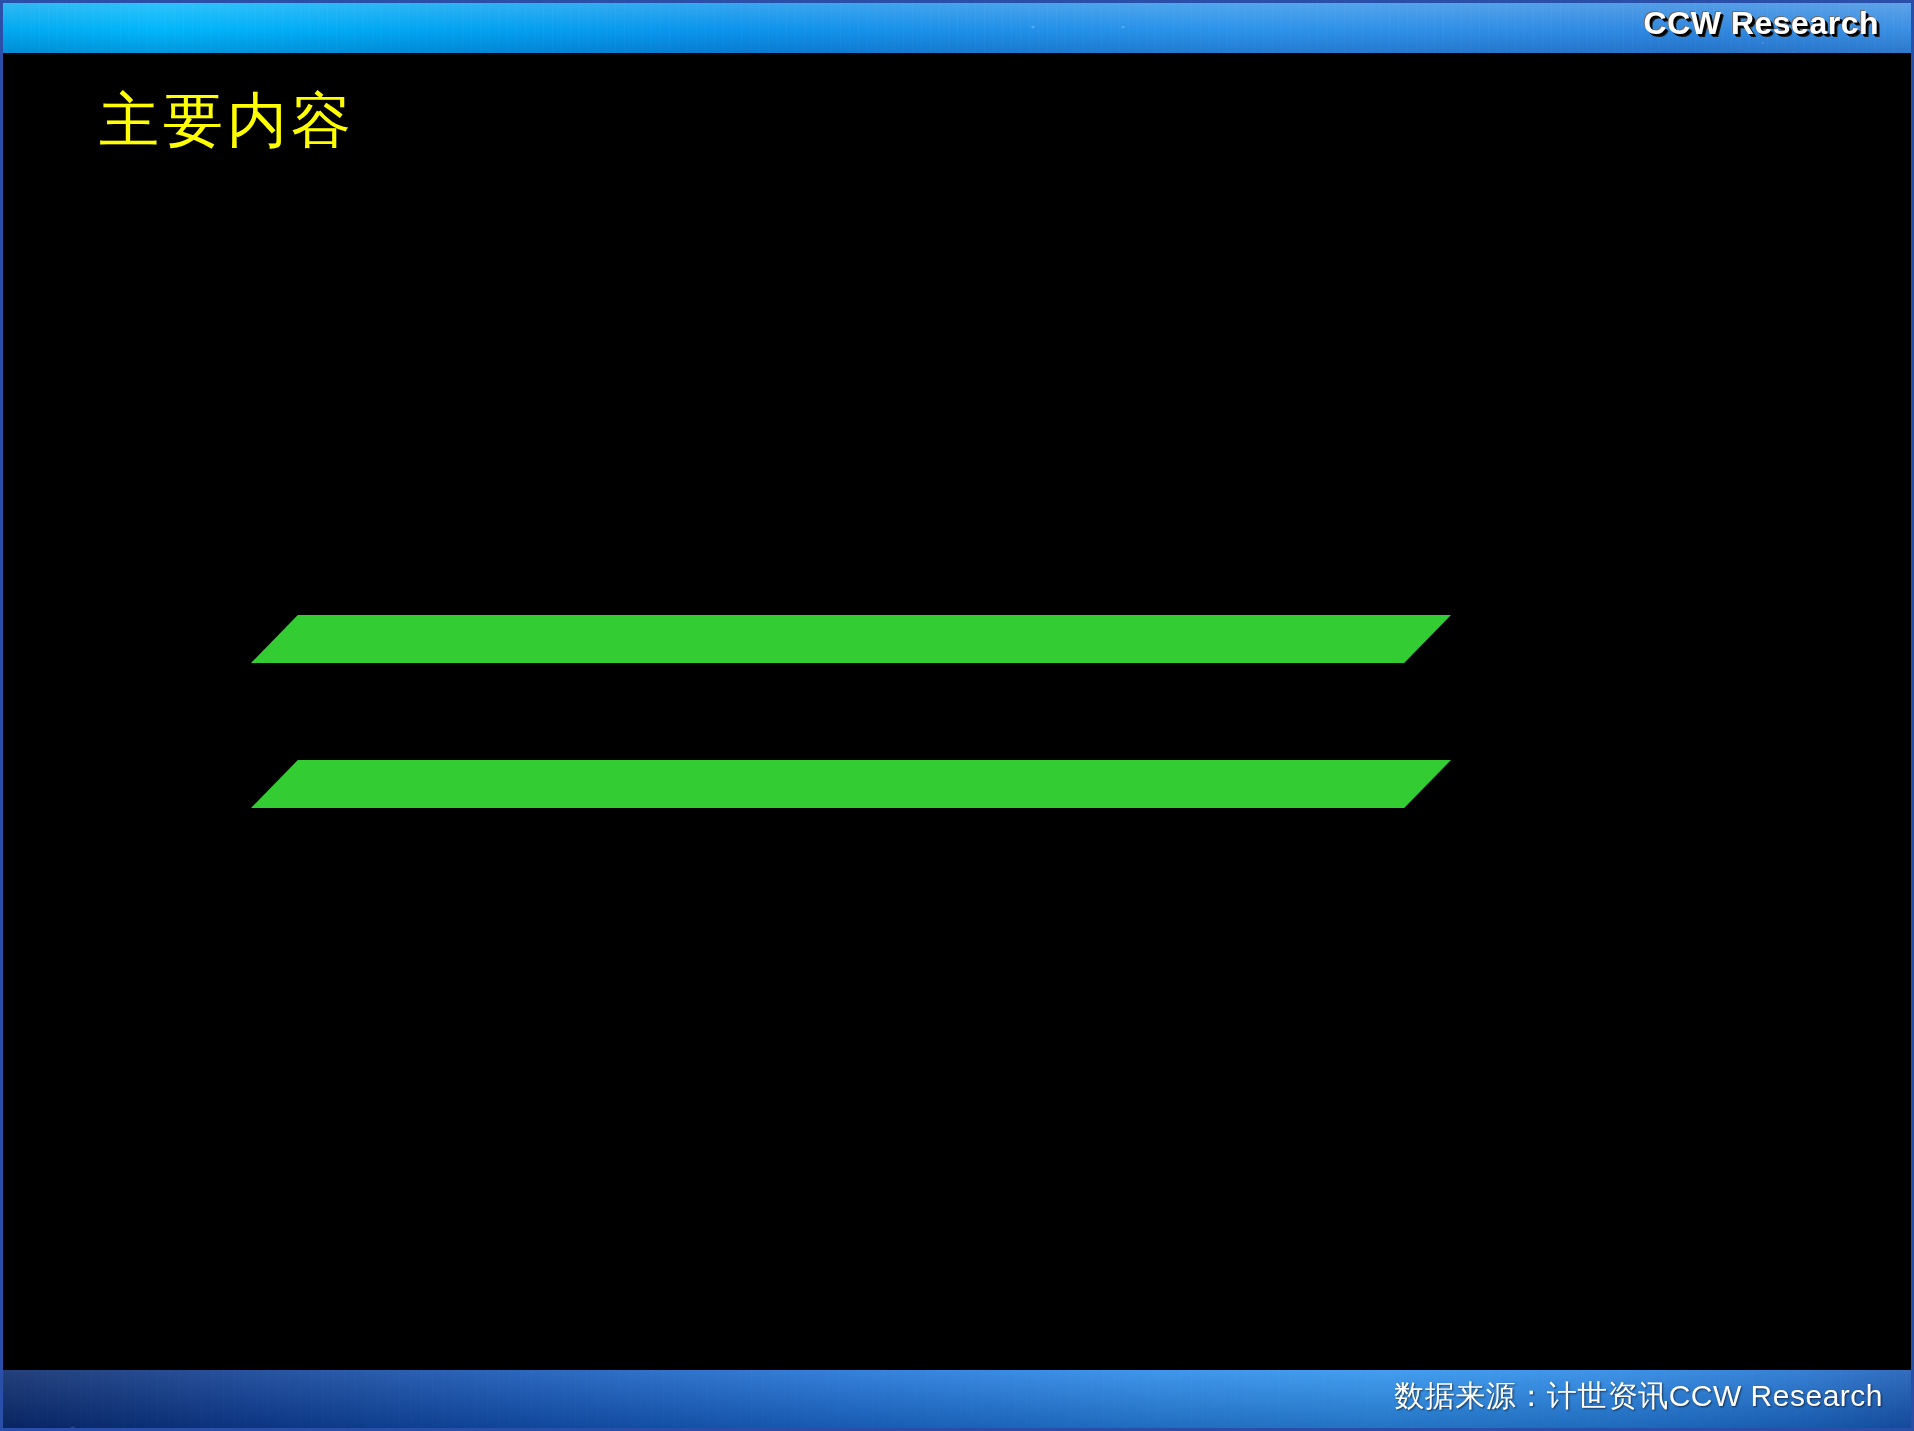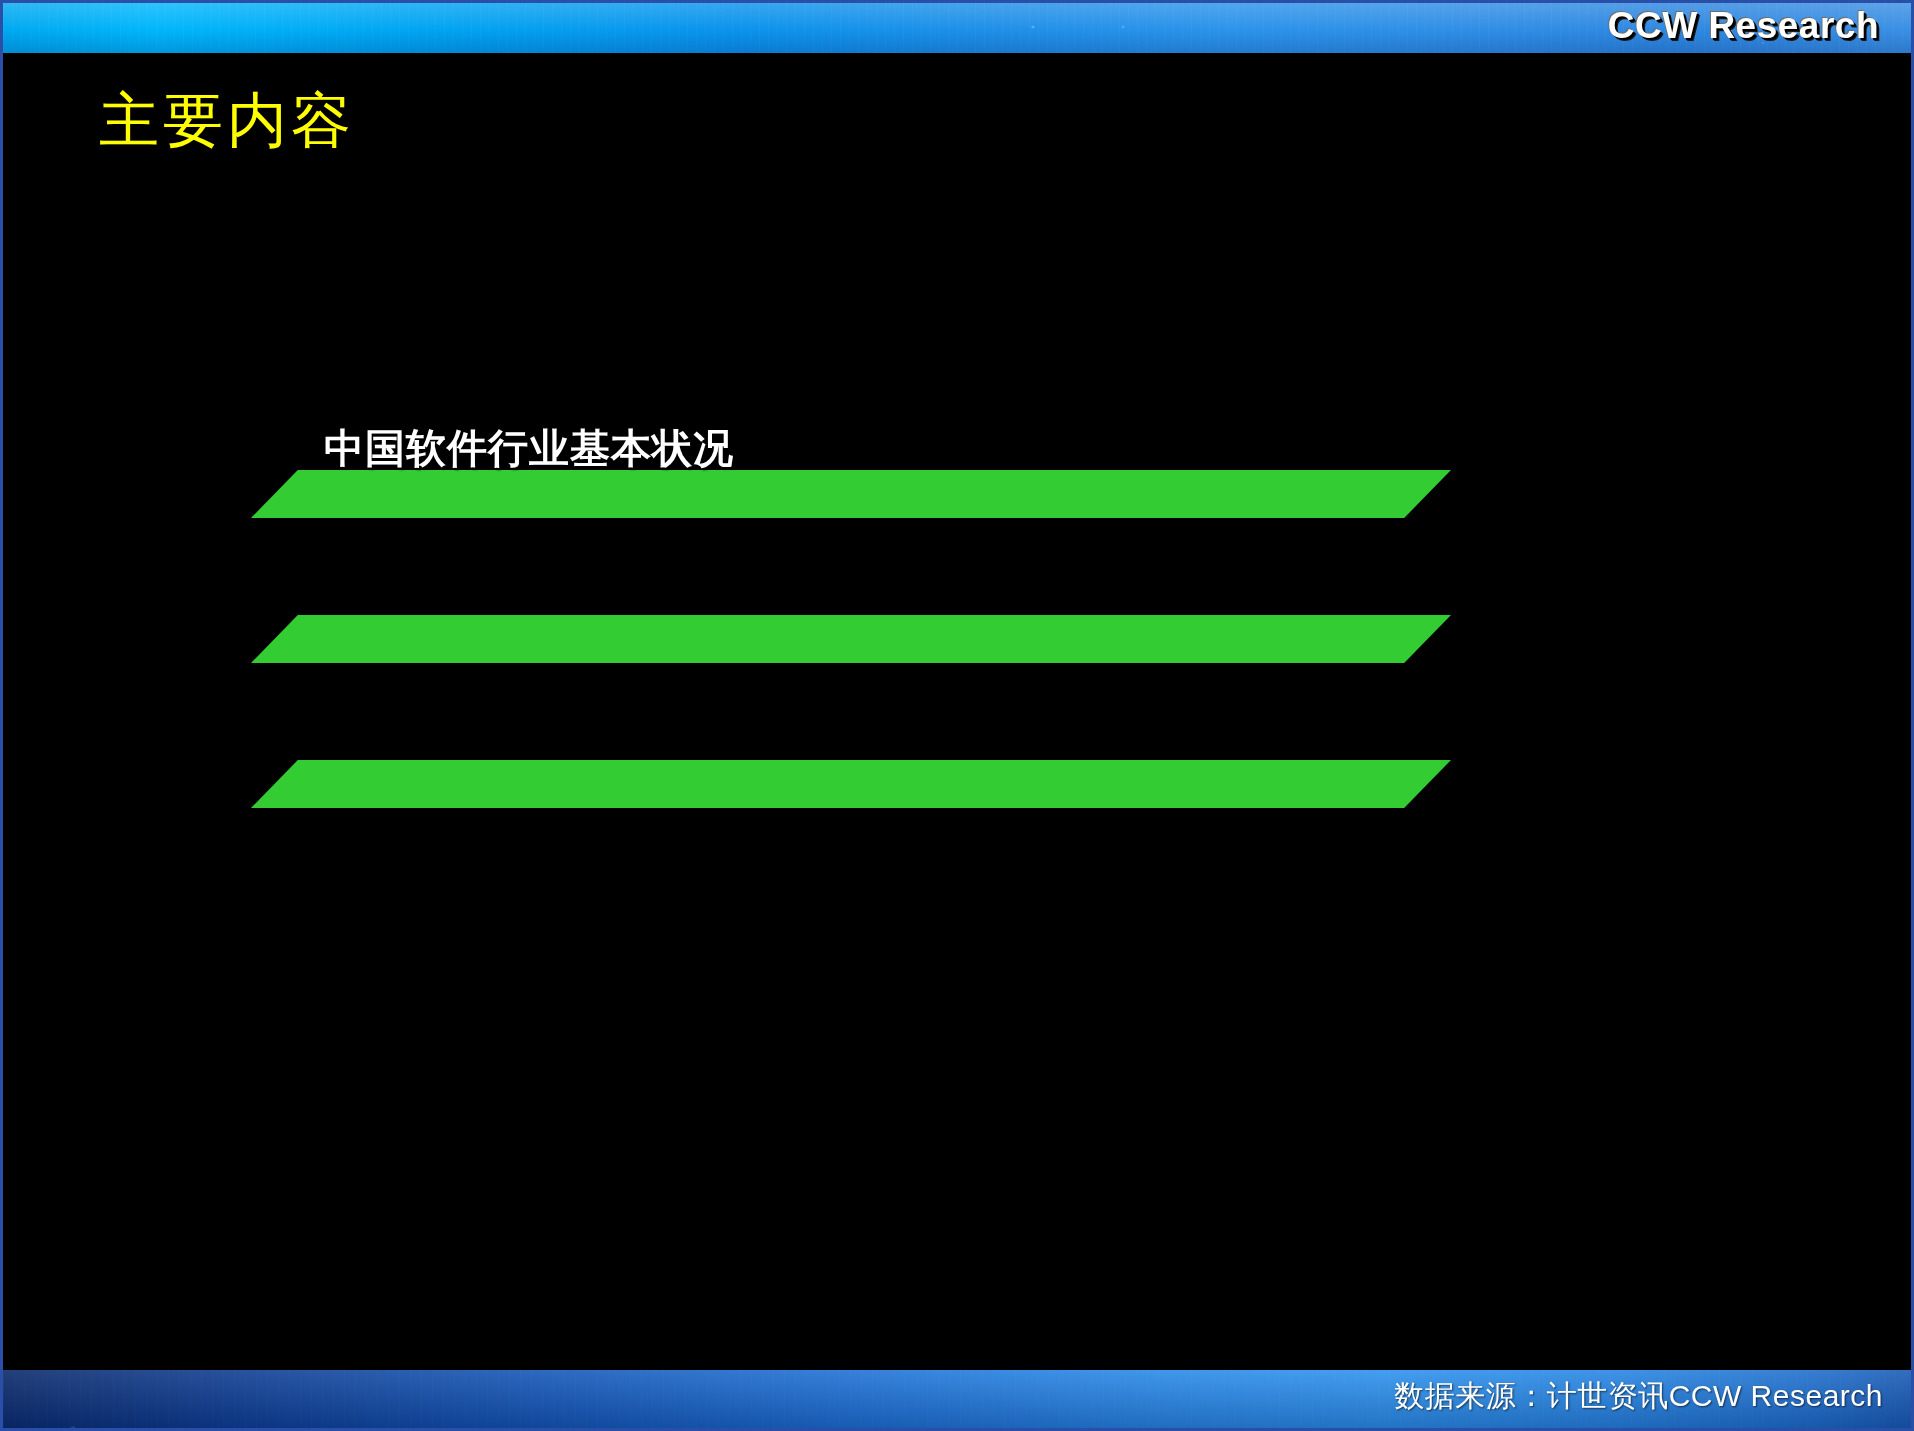--- a/index.html
+++ b/index.html
@@ -59,21 +59,21 @@
   }
   .header-band .wash {
     position: absolute;
     inset: 0;
     background: linear-gradient(180deg, rgba(255,255,255,0.18), rgba(255,255,255,0) 55%, rgba(0,40,110,0.22));
   }
   .header-title {
     position: absolute;
     right: 38px;
     top: 2px;
-    font-size: 37px;
+    font-size: 32px;
     font-weight: bold;
     color: #ffffff;
     letter-spacing: 0.5px;
     text-shadow:
        2px 2px 0 #000,
        3px 3px 0 #1a1a1a,
       -1px -1px 0 #6d6d6d;
     white-space: nowrap;
     font-family: "Liberation Sans", sans-serif;
   }
@@ -184,24 +184,20 @@
   <div class="header-band">
     <div class="pattern"></div>
     <div class="wash"></div>
     <div class="header-title">CCW Research</div>
   </div>
 
   <div class="slide-title">主要内容</div>
 
   <div class="banners">
 
-    <div class="banner" id="banner-1">
-      <div class="banner-label">中国软件行业基本状况</div>
-      <div class="banner-bar"></div>
-    </div>
 
     <div class="banner" id="banner-2">
       <div class="banner-bar"></div>
     </div>
 
     <div class="banner" id="banner-3">
       <div class="banner-bar"></div>
     </div>
 
   </div>

